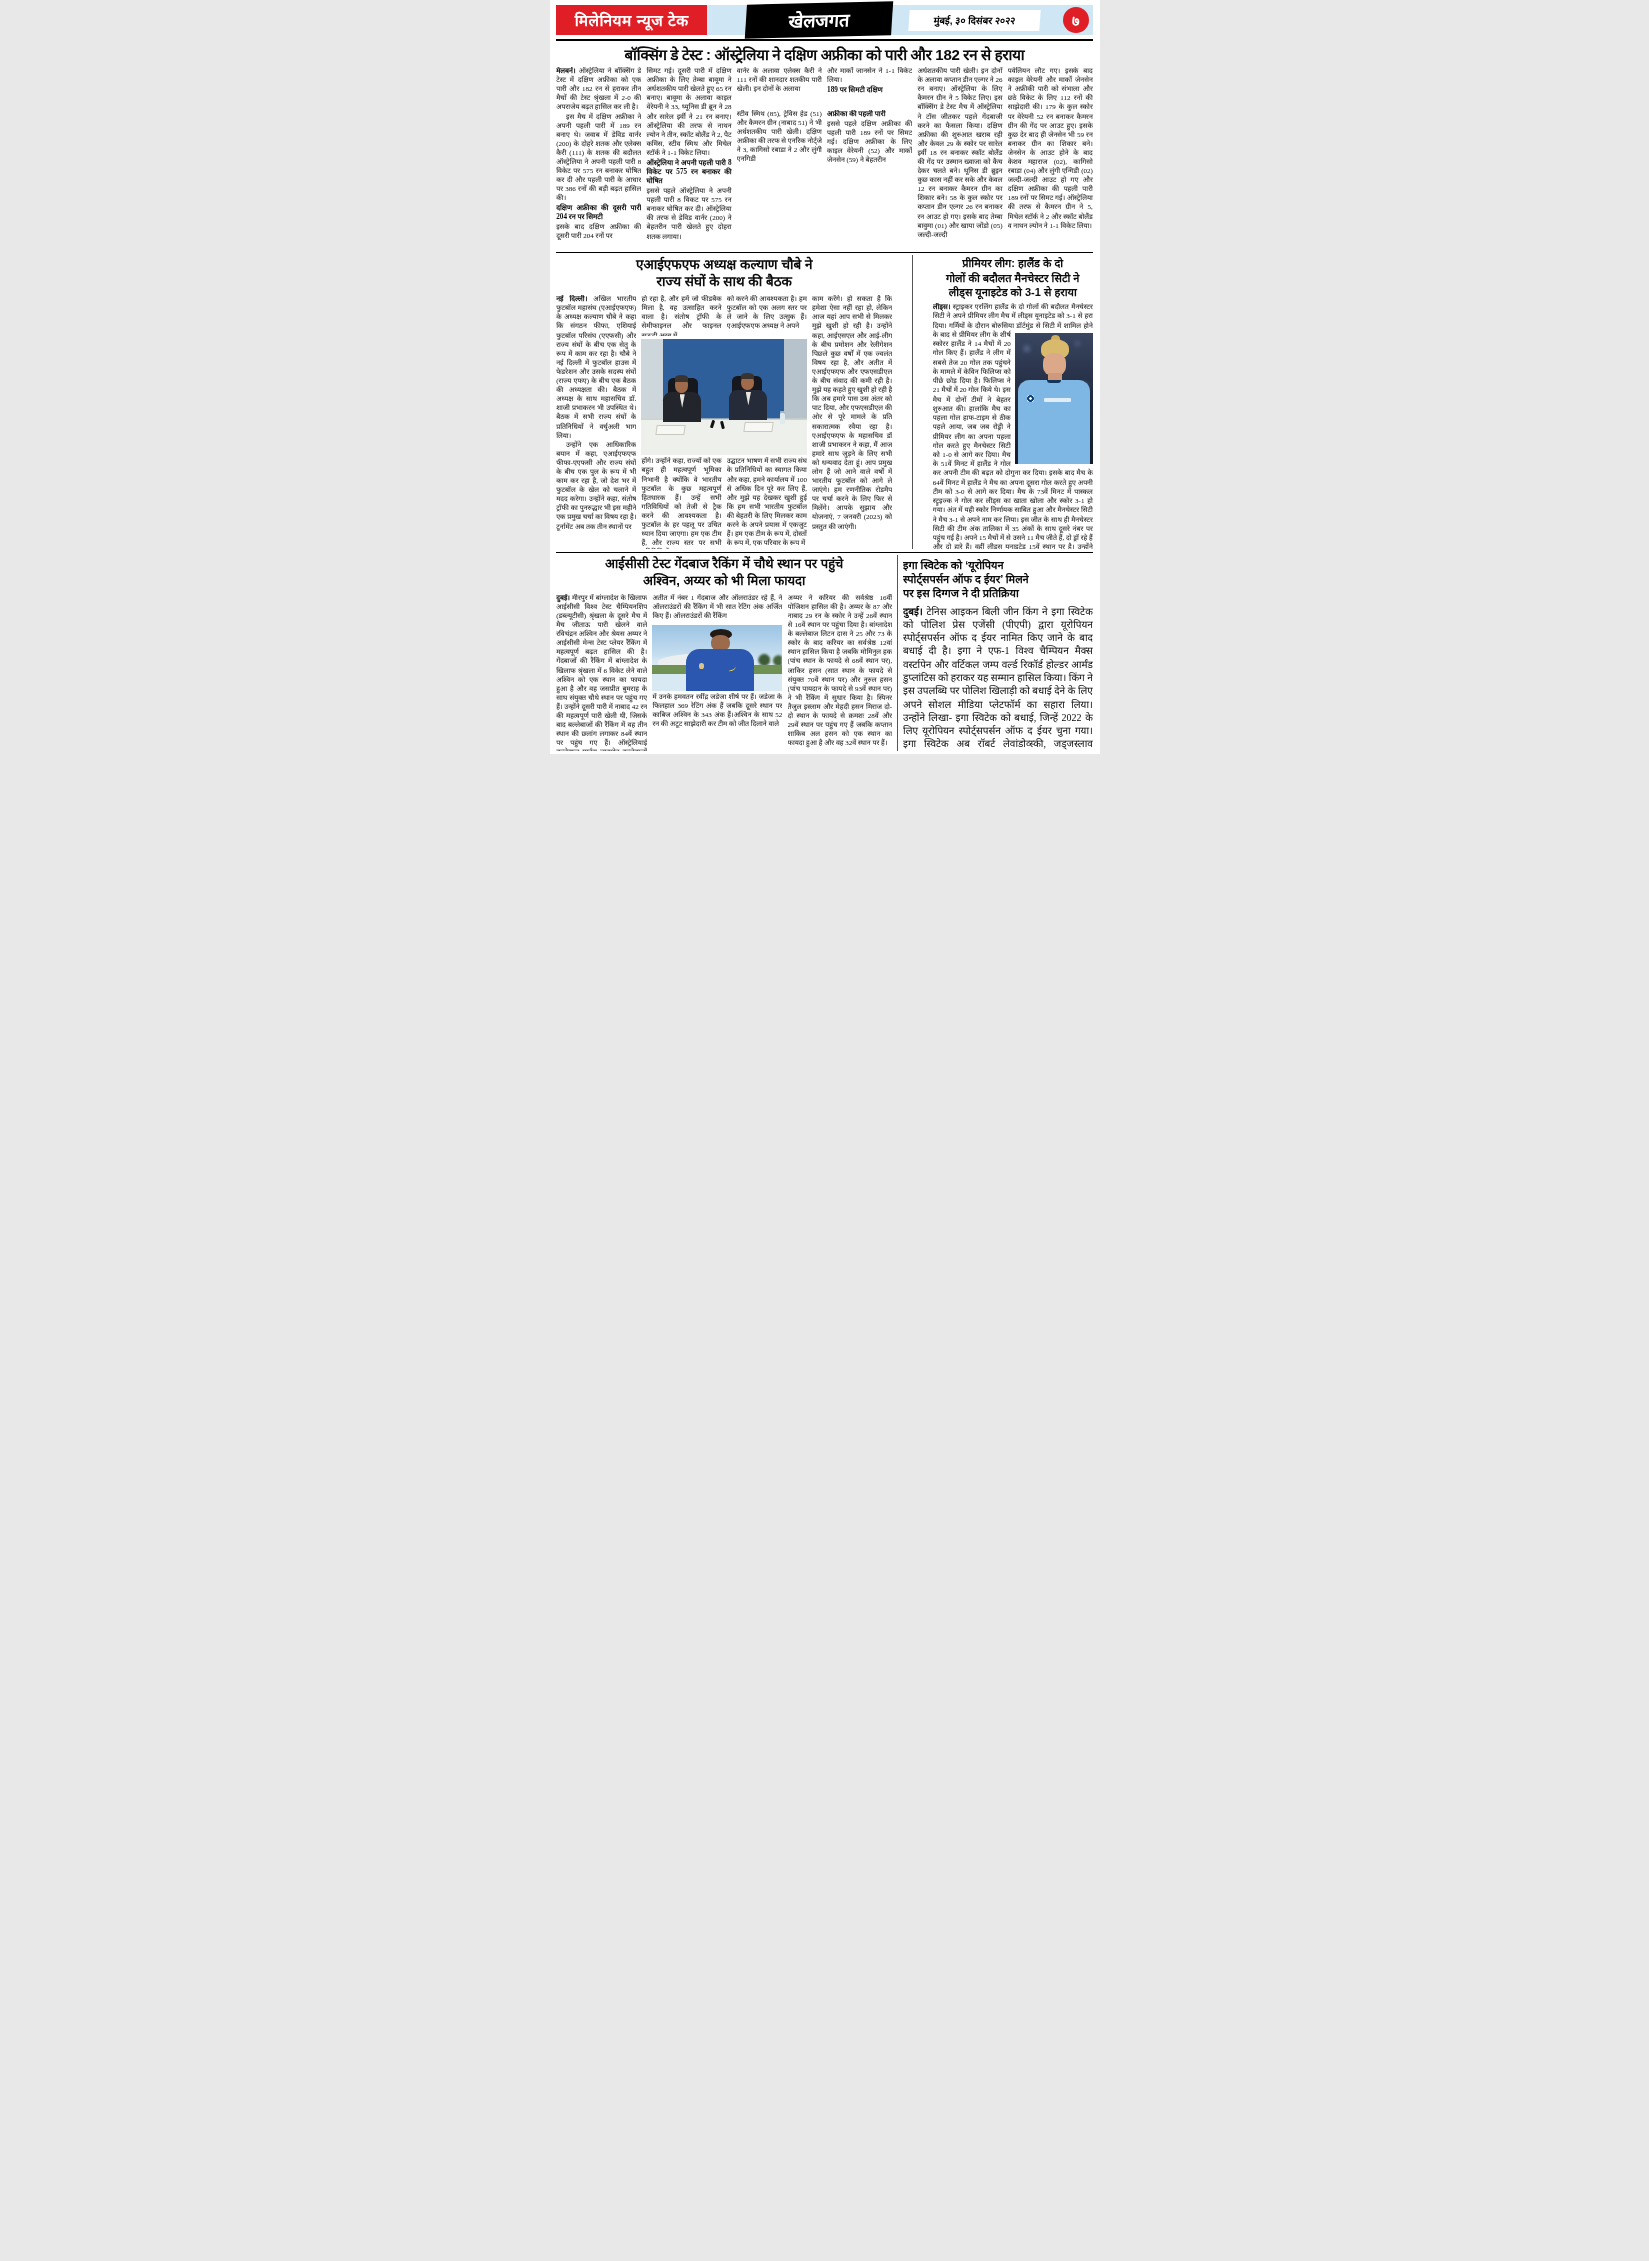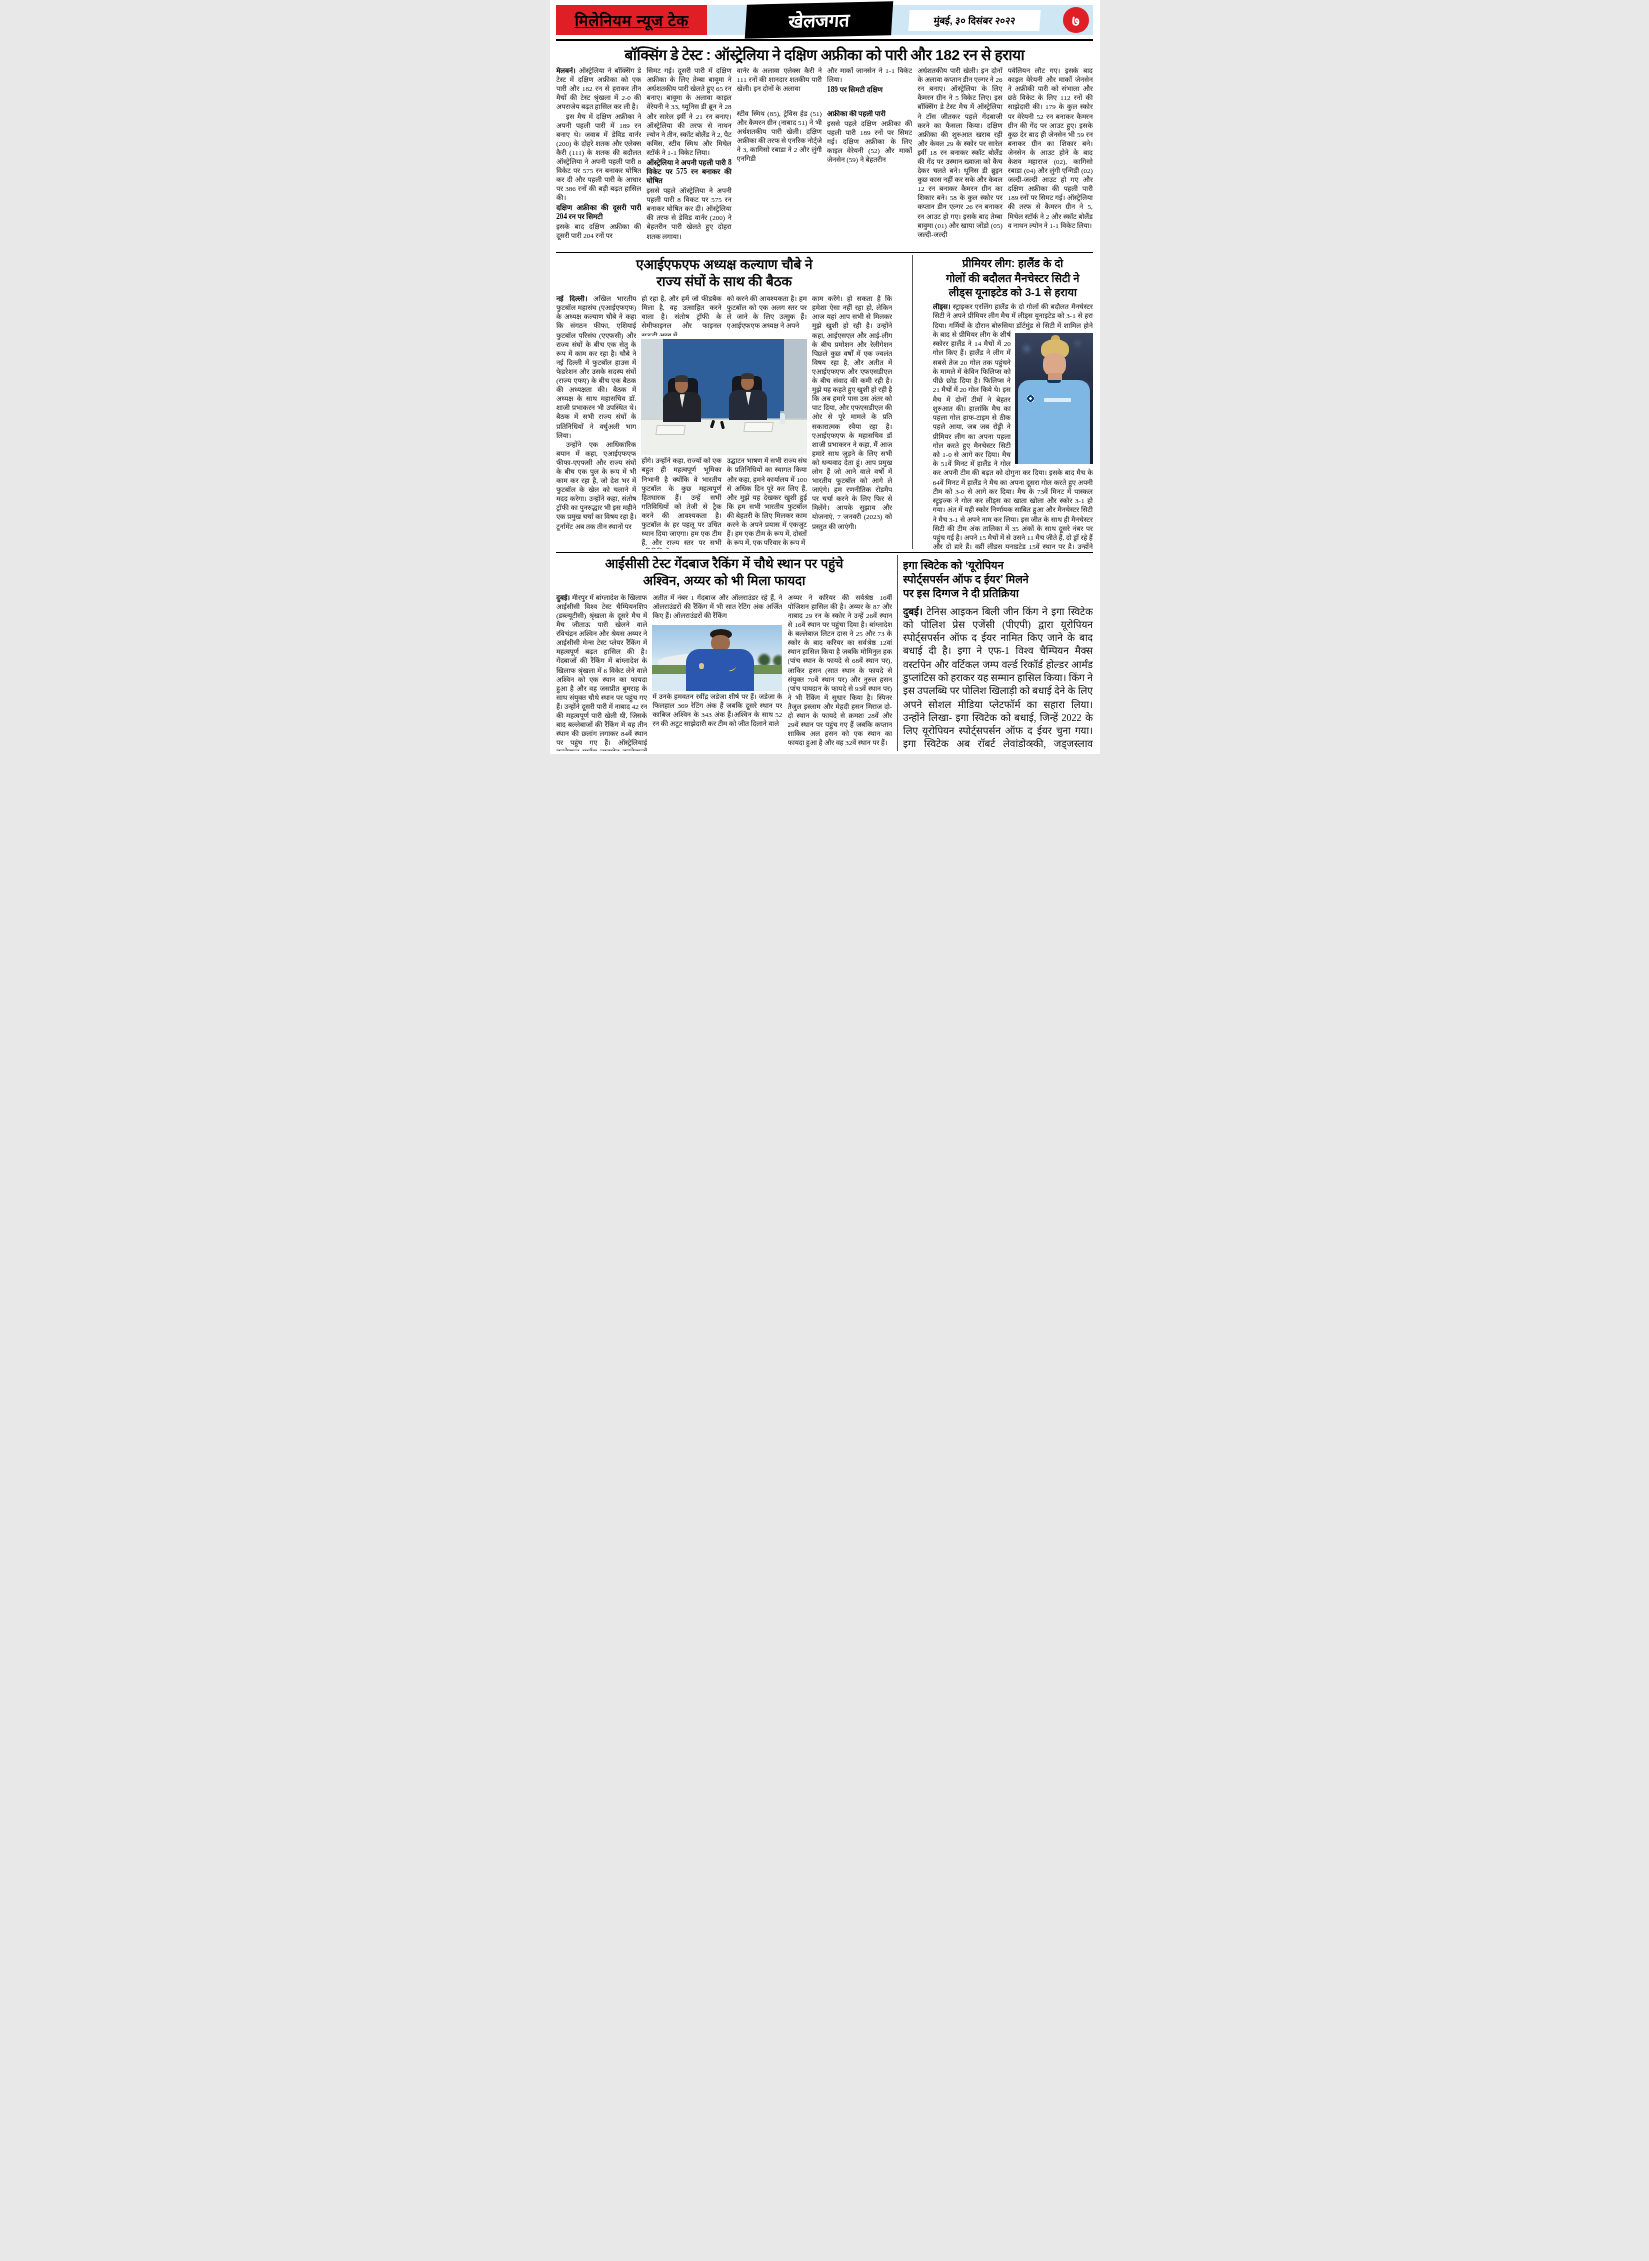--- a/index.html
+++ b/index.html
@@ -1,22 +1,22 @@
 <!DOCTYPE html>
 <html lang="hi" style="font-size:8.3px"><head>
 <meta charset="utf-8">
 <style>
   html,body{margin:0;padding:0;background:#e8e8e8;}
   .page{position:relative;width:550px;height:754px;margin:0 auto;background:#fff;
         padding:5.2px 6.7px;box-sizing:border-box;color:#0b0b0b;
         font-family:"Liberation Serif","DejaVu Serif",serif;}
   
   .banner{position:relative;height:30px;background:#cfe7f5;display:flex;align-items:center;}
-  .brand-box{background:#e01e26;color:#000000;height:30px;width:151px;display:flex;align-items:center;justify-content:center;
-             font-family:"Liberation Sans","DejaVu Sans",sans-serif;font-weight:800;font-size:15.5px;letter-spacing:0.5px;text-decoration:underline;}
+  .brand-box{background:#e01e26;color:#ffffff;height:30px;width:151px;display:flex;align-items:center;justify-content:center;
+             font-family:"Liberation Sans","DejaVu Sans",sans-serif;font-weight:800;font-size:15.5px;letter-spacing:0.5px;}
   .section-box{position:absolute;left:190px;top:-2.1px;width:146px;height:34px;background:#000;color:#fff;
                transform:skewX(-5deg) rotate(-1.3deg);display:flex;align-items:center;justify-content:center;
                font-family:"Liberation Sans","DejaVu Sans",sans-serif;font-weight:800;font-size:18px;}
   .date-box{position:absolute;left:353px;top:4.7px;width:131px;height:21px;background:#fff;color:#000;
             transform:skewX(-4deg);display:flex;align-items:center;justify-content:center;
             font-weight:800;font-size:9.8px;font-family:"Liberation Sans","DejaVu Sans",sans-serif;}
   .page-circle{position:absolute;right:4.1px;top:2.1px;width:26px;height:26px;background:#e01e26;border-radius:50%;
                color:#fff;display:flex;align-items:center;justify-content:center;font-size:14.5px;font-weight:800;}
   .rule-thick{height:2.1px;background:#000;margin-top:3.6px;}
   .rule-thin{height:1px;background:#000;margin:2.6px 0;}

